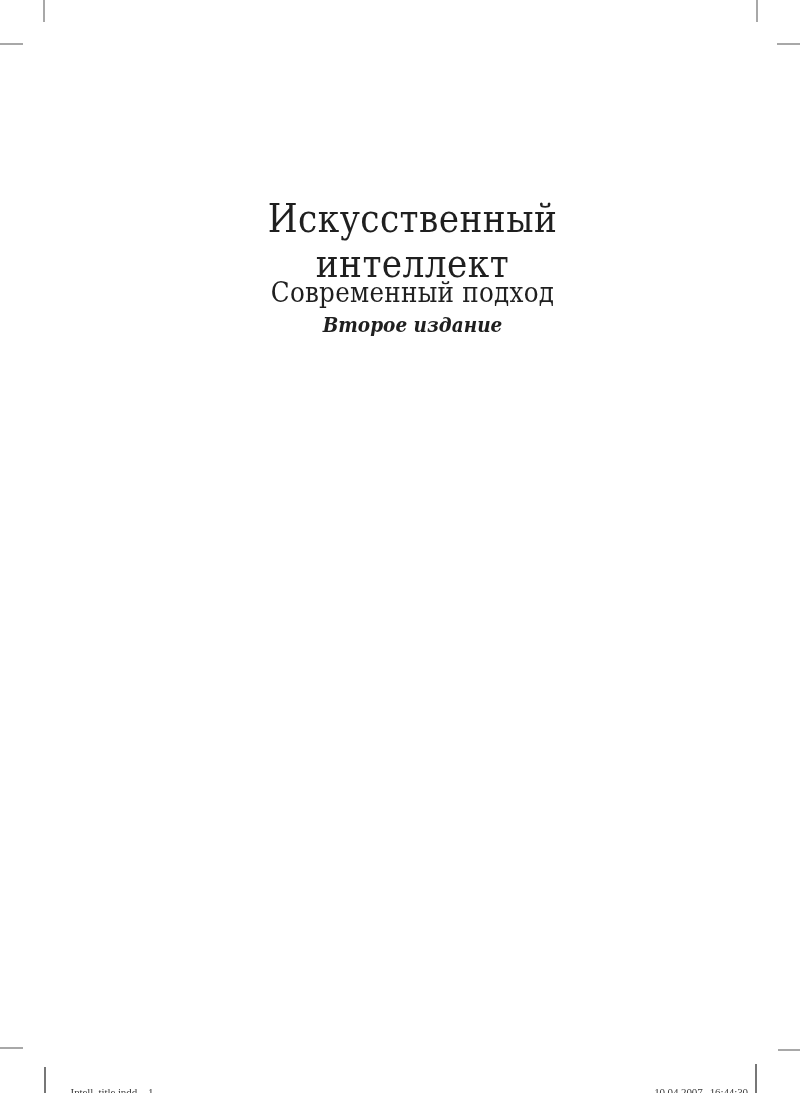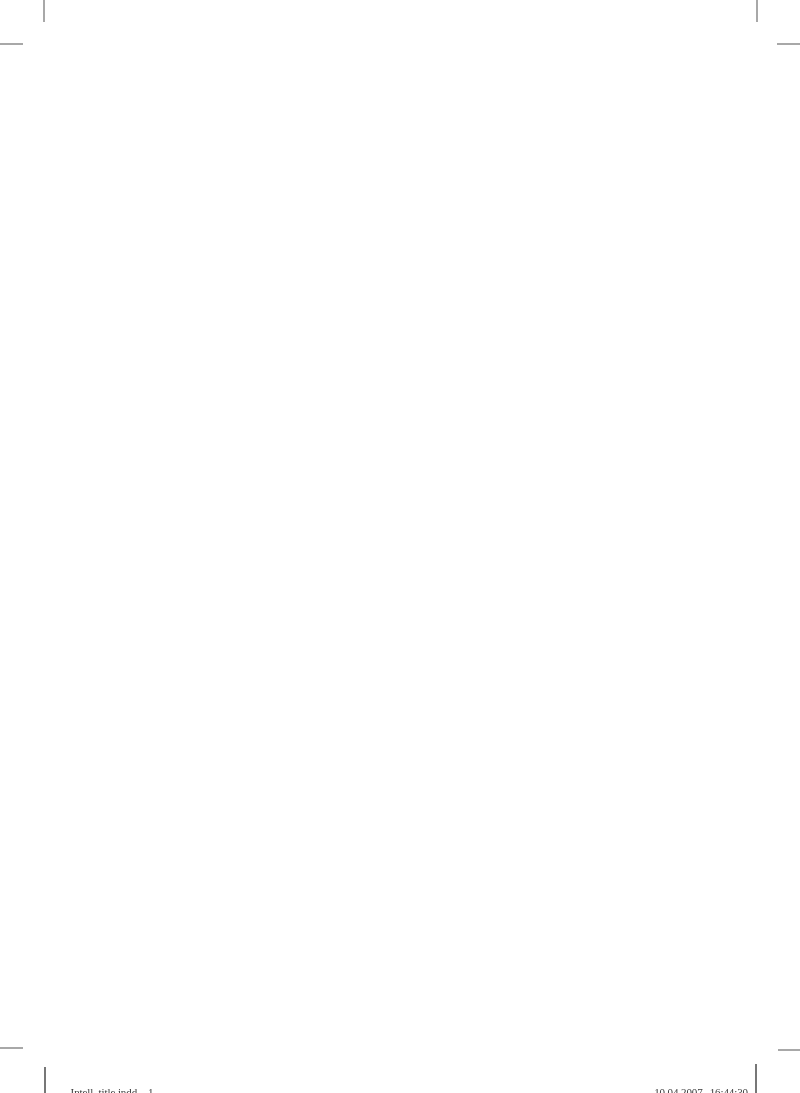--- a/index.html
+++ b/index.html
@@ -88,20 +88,30 @@
 
 <div class="page">
 
   <div class="crop cm-tl-v"></div>
   <div class="crop cm-tl-h"></div>
   <div class="crop cm-tr-v"></div>
   <div class="crop cm-tr-h"></div>
   <div class="crop cm-bl-h"></div>
   <div class="crop cm-br-h"></div>
 
+  <div class="title-block">
+    <div class="title-inner">
+      <div class="book-title">
+        <div>Искусственный</div>
+        <div>интеллект</div>
+      </div>
+      <div class="book-subtitle">Современный подход</div>
+      <div class="book-edition">Второе издание</div>
+    </div>
+  </div>
 
   <div class="slug-tick tick-left"></div>
   <div class="slug-tick tick-right"></div>
 
   <div class="slug-text slug-left">
     <span>Intell_title.indd</span><span class="slug-gap-wide"></span><span>1</span>
   </div>
 
   <div class="slug-text slug-right">
     <span>10.04.2007</span><span class="slug-gap-small"></span><span>16:44:30</span>

